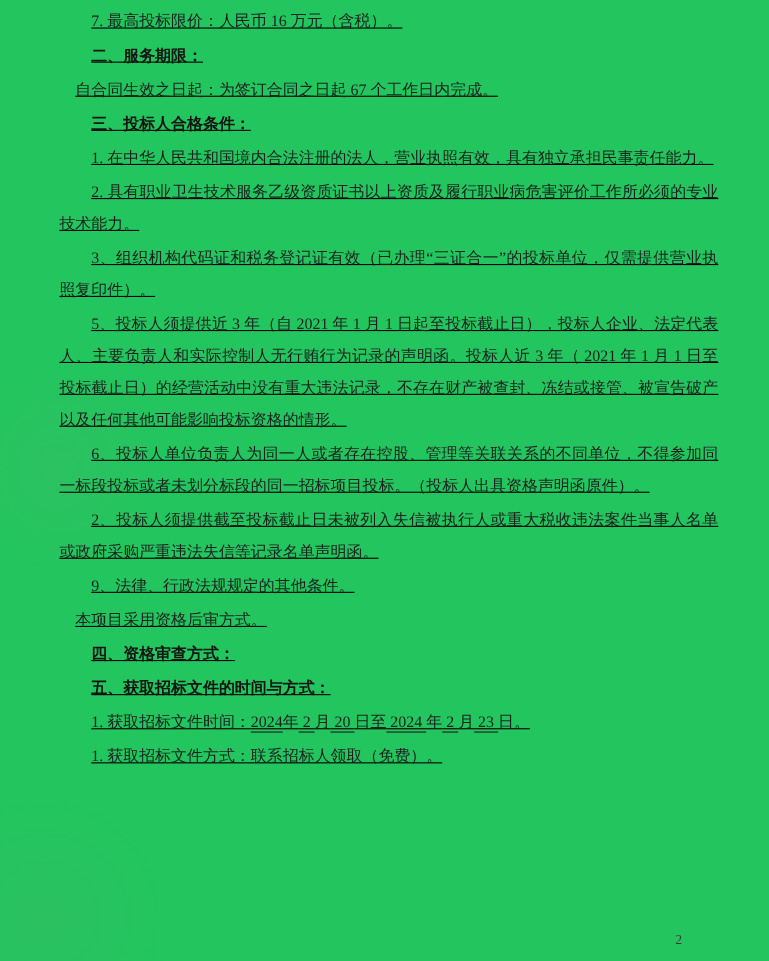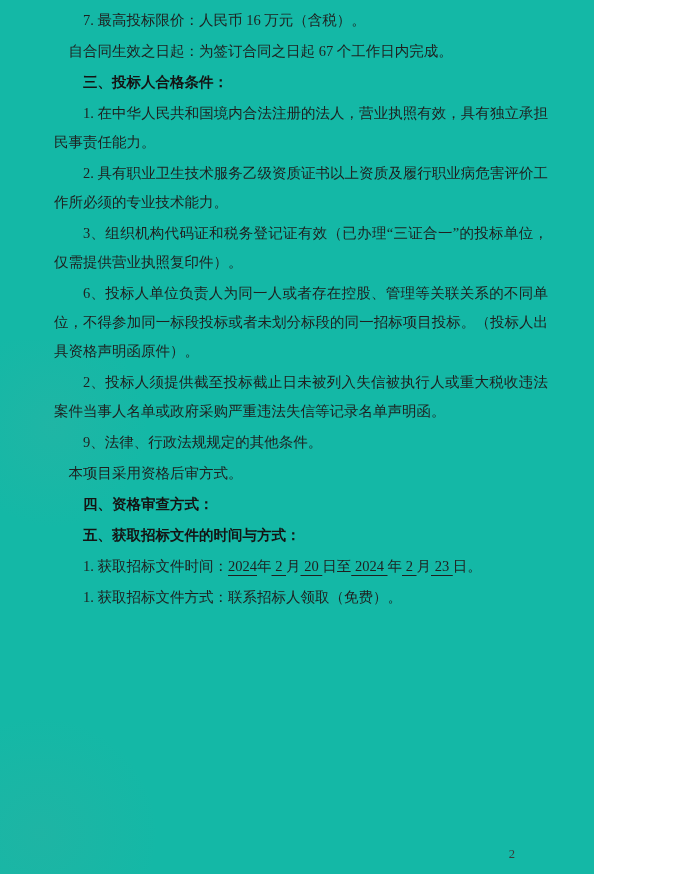--- a/index.html
+++ b/index.html
@@ -8,25 +8,26 @@
     background: #ffffff;
   }
   body {
     width: 699px;
     height: 874px;
     overflow: hidden;
     font-family: "Liberation Serif", "DejaVu Serif", serif;
   }
   .page {
     position: relative;
-    width: 594px;
+    width: 699px;
     height: 874px;
     box-sizing: border-box;
-    background: #14b8a6;
+    background: #22c55e;
     padding: 6px 46px 0 54px;
+    text-decoration: underline;
   }
   
   .scan-noise-a {
     position: absolute;
     left: 0; top: 340px;
     width: 150px; height: 190px;
     background: radial-gradient(ellipse at 35% 45%, rgba(180,150,150,0.07), rgba(180,150,150,0) 70%);
     pointer-events: none;
   }
   .scan-noise-b {
@@ -69,25 +70,27 @@
   }
 </style>
 </head>
 <body>
 
 <div class="page">
   <div class="scan-noise-a"></div>
   <div class="scan-noise-b"></div>
   <div class="doc-body">
       <p class="para item">7. 最高投标限价：人民币 16 万元（含税）。</p>
+      <p class="para heading">二、服务期限：</p>
       <p class="para body">自合同生效之日起：为签订合同之日起 67 个工作日内完成。</p>
       <p class="para heading">三、投标人合格条件：</p>
       <p class="para item">1. 在中华人民共和国境内合法注册的法人，营业执照有效，具有独立承担民事责任能力。</p>
       <p class="para item">2. 具有职业卫生技术服务乙级资质证书以上资质及履行职业病危害评价工作所必须的专业技术能力。</p>
       <p class="para item">3、组织机构代码证和税务登记证有效（已办理“三证合一”的投标单位，仅需提供营业执照复印件）。</p>
+      <p class="para item">5、投标人须提供近 3 年（自 2021 年 1 月 1 日起至投标截止日），投标人企业、法定代表人、主要负责人和实际控制人无行贿行为记录的声明函。投标人近 3 年（ 2021 年 1 月 1 日至投标截止日）的经营活动中没有重大违法记录，不存在财产被查封、冻结或接管、被宣告破产以及任何其他可能影响投标资格的情形。</p>
       <p class="para item">6、投标人单位负责人为同一人或者存在控股、管理等关联关系的不同单位，不得参加同一标段投标或者未划分标段的同一招标项目投标。（投标人出具资格声明函原件）。</p>
       <p class="para item">2、投标人须提供截至投标截止日未被列入失信被执行人或重大税收违法案件当事人名单或政府采购严重违法失信等记录名单声明函。</p>
       <p class="para item">9、法律、行政法规规定的其他条件。</p>
       <p class="para body">本项目采用资格后审方式。</p>
       <p class="para heading">四、资格审查方式：</p>
       <p class="para heading">五、获取招标文件的时间与方式：</p>
       <p class="para item"><span>1. 获取招标文件时间：</span><span class="u">2024</span><span>年</span><span class="u"> 2 </span><span>月</span><span class="u"> 20 </span><span>日至</span><span class="u"> 2024 </span><span>年</span><span class="u"> 2 </span><span>月</span><span class="u"> 23 </span><span>日。</span></p>
       <p class="para item">1. 获取招标文件方式：联系招标人领取（免费）。</p>
     </div>
   <div class="page-number">2</div>

